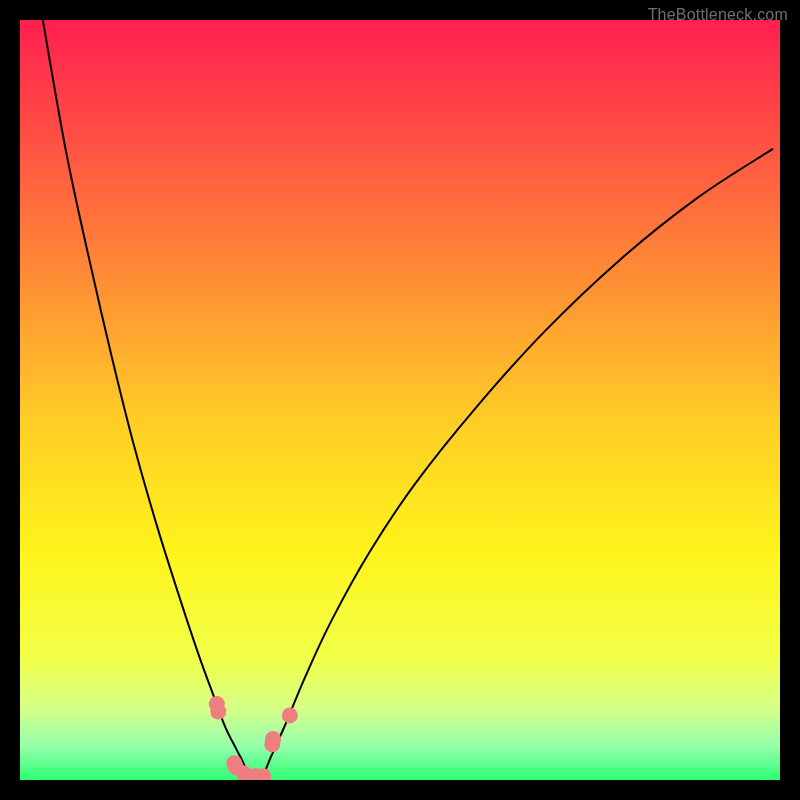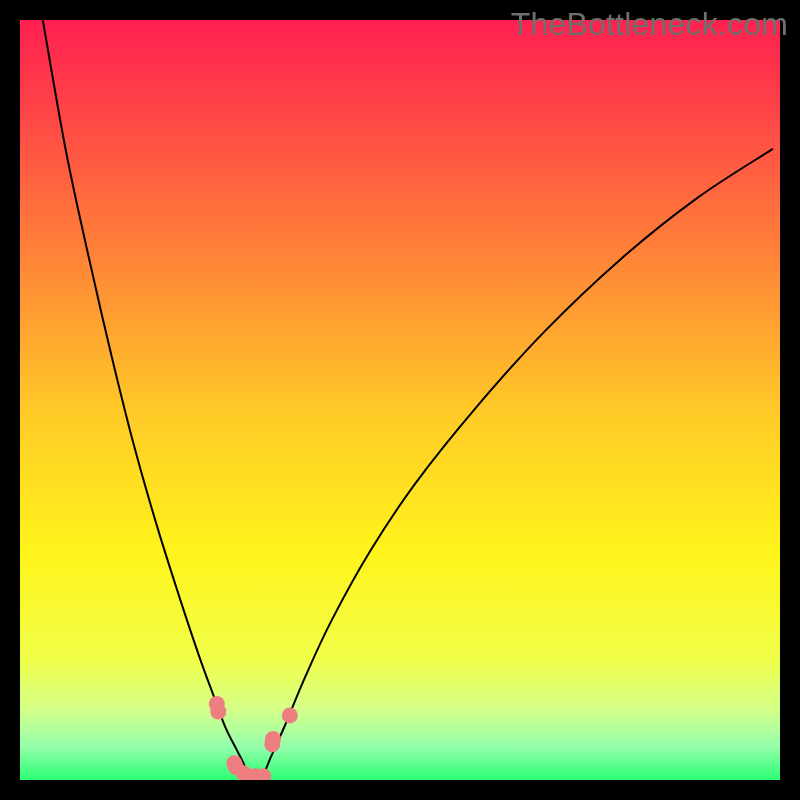--- a/index.html
+++ b/index.html
@@ -15,21 +15,21 @@
     position: relative;
     width: 800px;
     height: 800px;
     background: #000;
   }
   .watermark {
     position: absolute;
     top: 6px;
     right: 12px;
     color: #6f6f6f;
-    font-size: 32px;
+    font-size: 16px;
     letter-spacing: 0.2px;
     z-index: 10;
   }
   svg.chart {
     position: absolute;
     left: 20px;
     top: 20px;
     width: 760px;
     height: 760px;
   }

